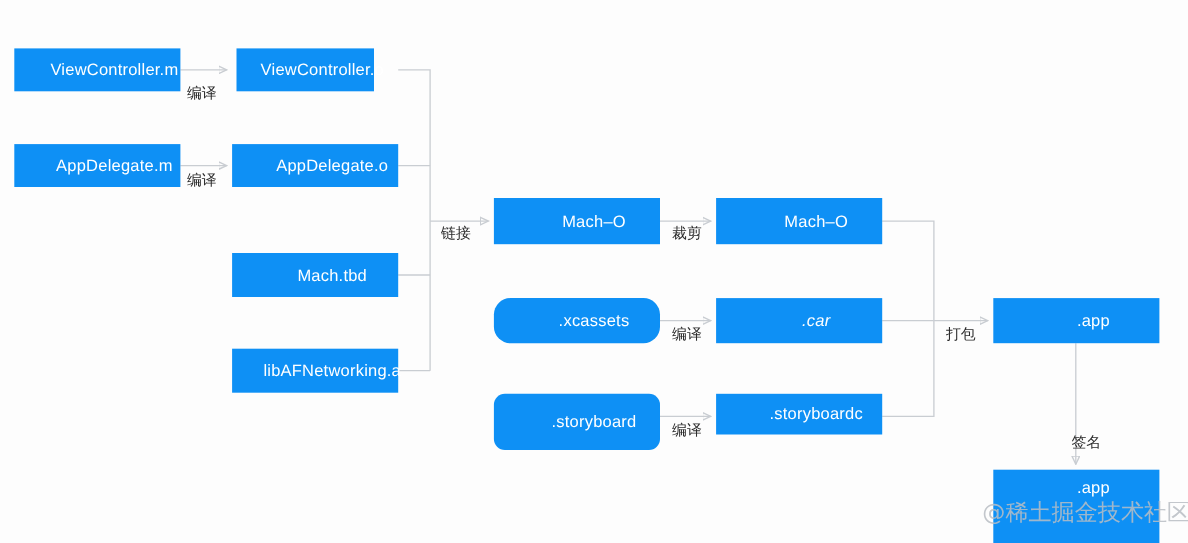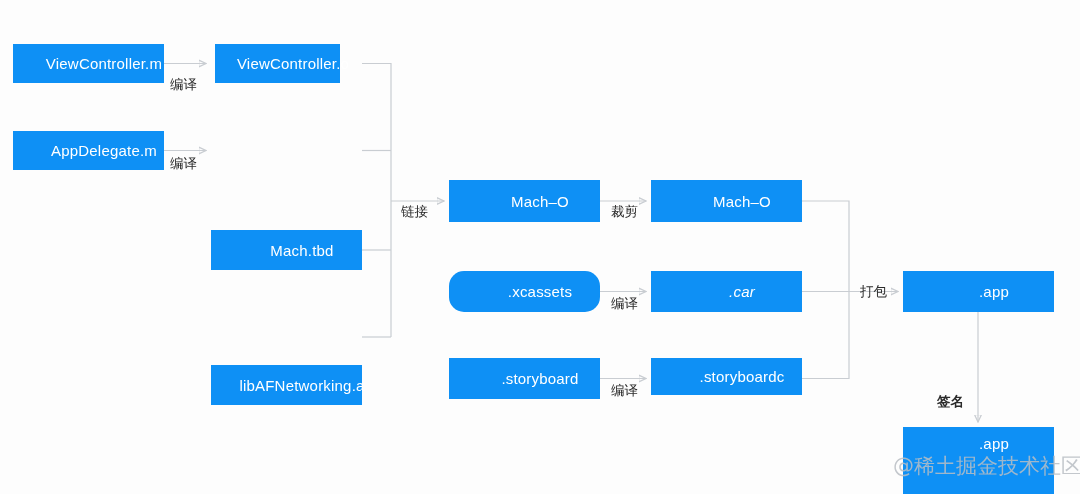--- a/index.html
+++ b/index.html
@@ -100,55 +100,58 @@
 
   <div class="node" style="left:13px;top:44px;width:151px;height:39px;">
     <span>ViewController.m</span>
   </div>
   <div class="node" style="left:215px;top:44px;width:125px;height:39px;text-align:center;">
     <span>ViewController.o</span>
   </div>
   <div class="node" style="left:13px;top:131px;width:151px;height:39px;">
     <span>AppDelegate.m</span>
   </div>
+  <div class="node" style="left:211px;top:131px;width:151px;height:39px;">
+    <span>AppDelegate.o</span>
+  </div>
   <div class="node" style="left:211px;top:230px;width:151px;height:40px;">
     <span>Mach.tbd</span>
   </div>
-  <div class="node" style="left:211px;top:317px;width:151px;height:40px;margin-top:48px;">
+  <div class="node" style="left:211px;top:317px;width:151px;height:40px;">
     <span>libAFNetworking.a</span>
   </div>
   <div class="node" style="left:449px;top:180px;width:151px;height:42px;">
     <span>Mach–O</span>
   </div>
   <div class="node" style="left:651px;top:180px;width:151px;height:42px;">
     <span>Mach–O</span>
   </div>
   <div class="node" style="left:449px;top:271px;width:151px;height:41px;border-radius:15px;">
     <span>.xcassets</span>
   </div>
   <div class="node" style="left:651px;top:271px;width:151px;height:41px;font-style:italic;">
     <span>.car</span>
   </div>
-  <div class="node" style="left:449px;top:358px;width:151px;height:41px;">
+  <div class="node" style="left:449px;top:358px;width:151px;height:51px;border-radius:10px;">
     <span>.storyboard</span>
   </div>
   <div class="node" style="left:651px;top:358px;width:151px;height:37px;">
     <span>.storyboardc</span>
   </div>
   <div class="node" style="left:903px;top:271px;width:151px;height:41px;">
     <span>.app</span>
   </div>
   <div class="node" style="left:903px;top:427px;width:151px;height:67px;align-items:flex-start;padding-top:8px;">
     <span>.app</span>
   </div>
 
   <div class="edge-label" style="left:170px;top:44px;">编译</div>
   <div class="edge-label" style="left:170px;top:123px;">编译</div>
   <div class="edge-label" style="left:401px;top:171px;">链接</div>
   <div class="edge-label" style="left:611px;top:171px;">裁剪</div>
   <div class="edge-label" style="left:611px;top:263px;">编译</div>
   <div class="edge-label" style="left:611px;top:350px;">编译</div>
-  <div class="edge-label" style="left:860px;top:251px;">打包</div>
-  <div class="edge-label" style="left:937px;top:361px;font-weight:bold;">签名</div>
+  <div class="edge-label" style="left:860px;top:263px;">打包</div>
+  <div class="edge-label" style="left:974px;top:361px;">签名</div>
 
   <div class="watermark">@稀土掘金技术社区</div>
 
 </div>
 
 </body></html>

